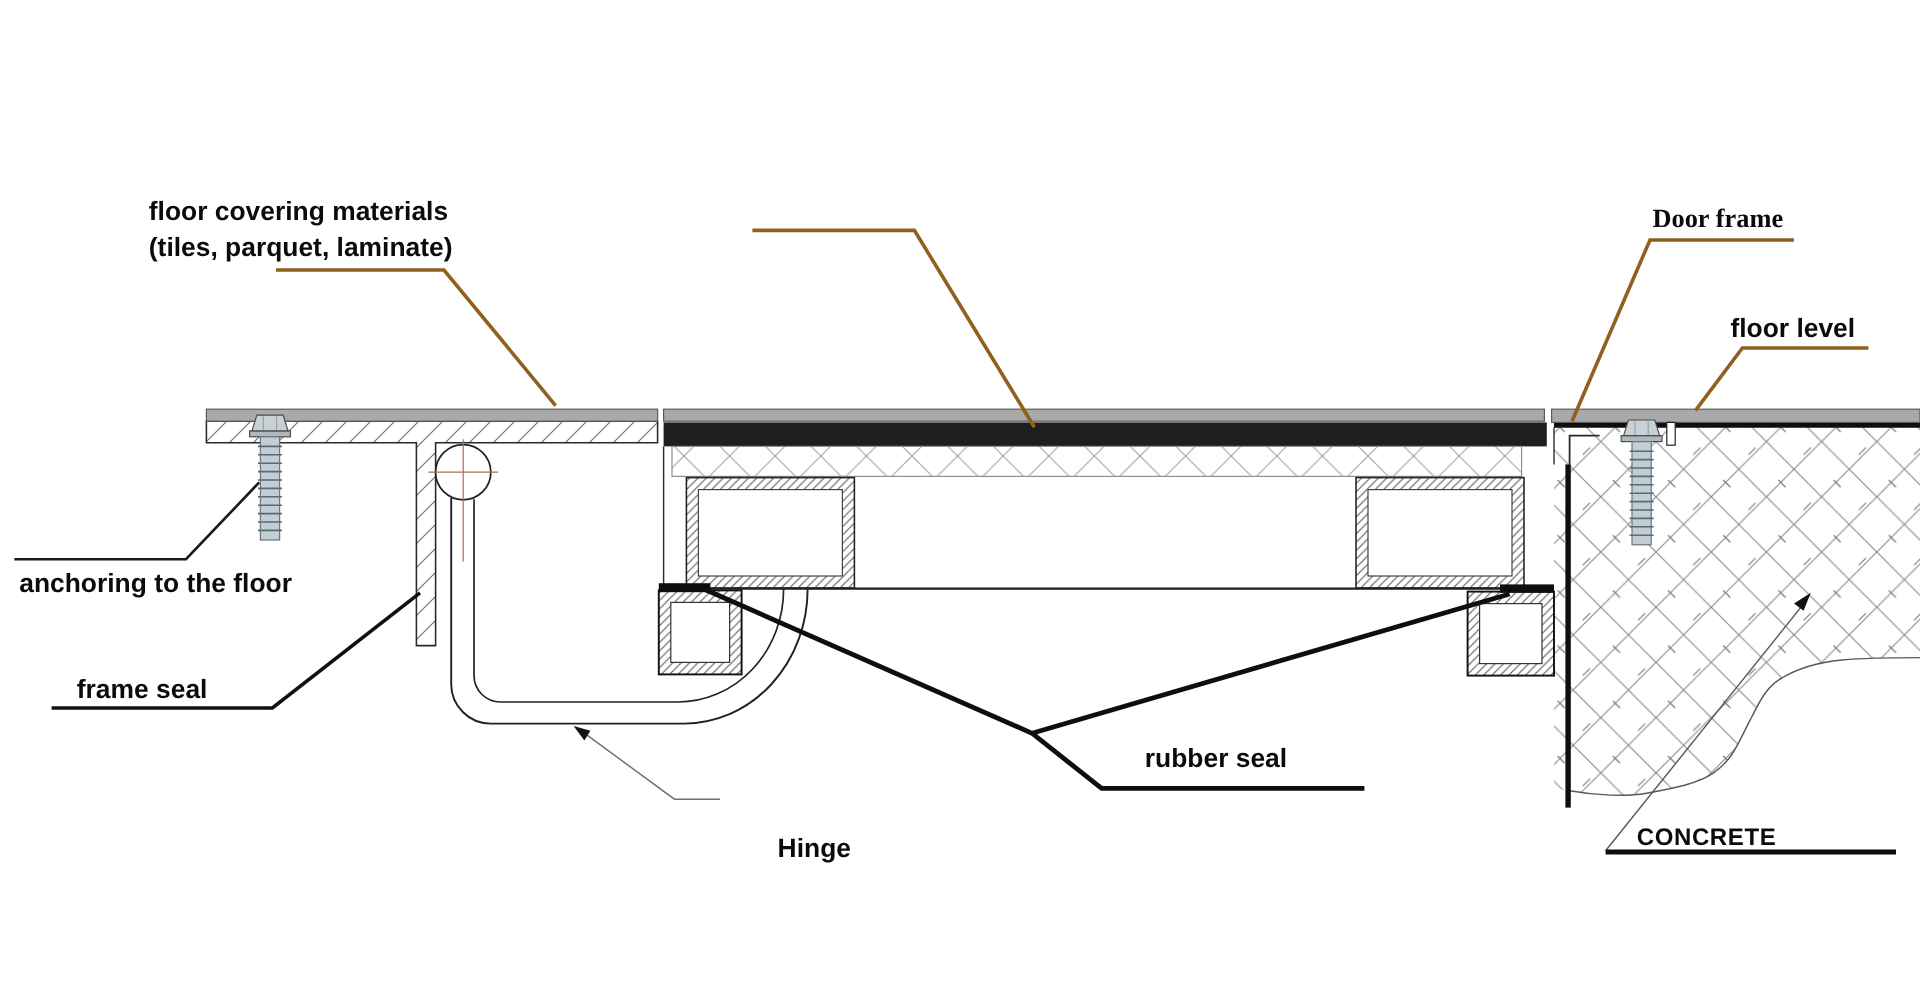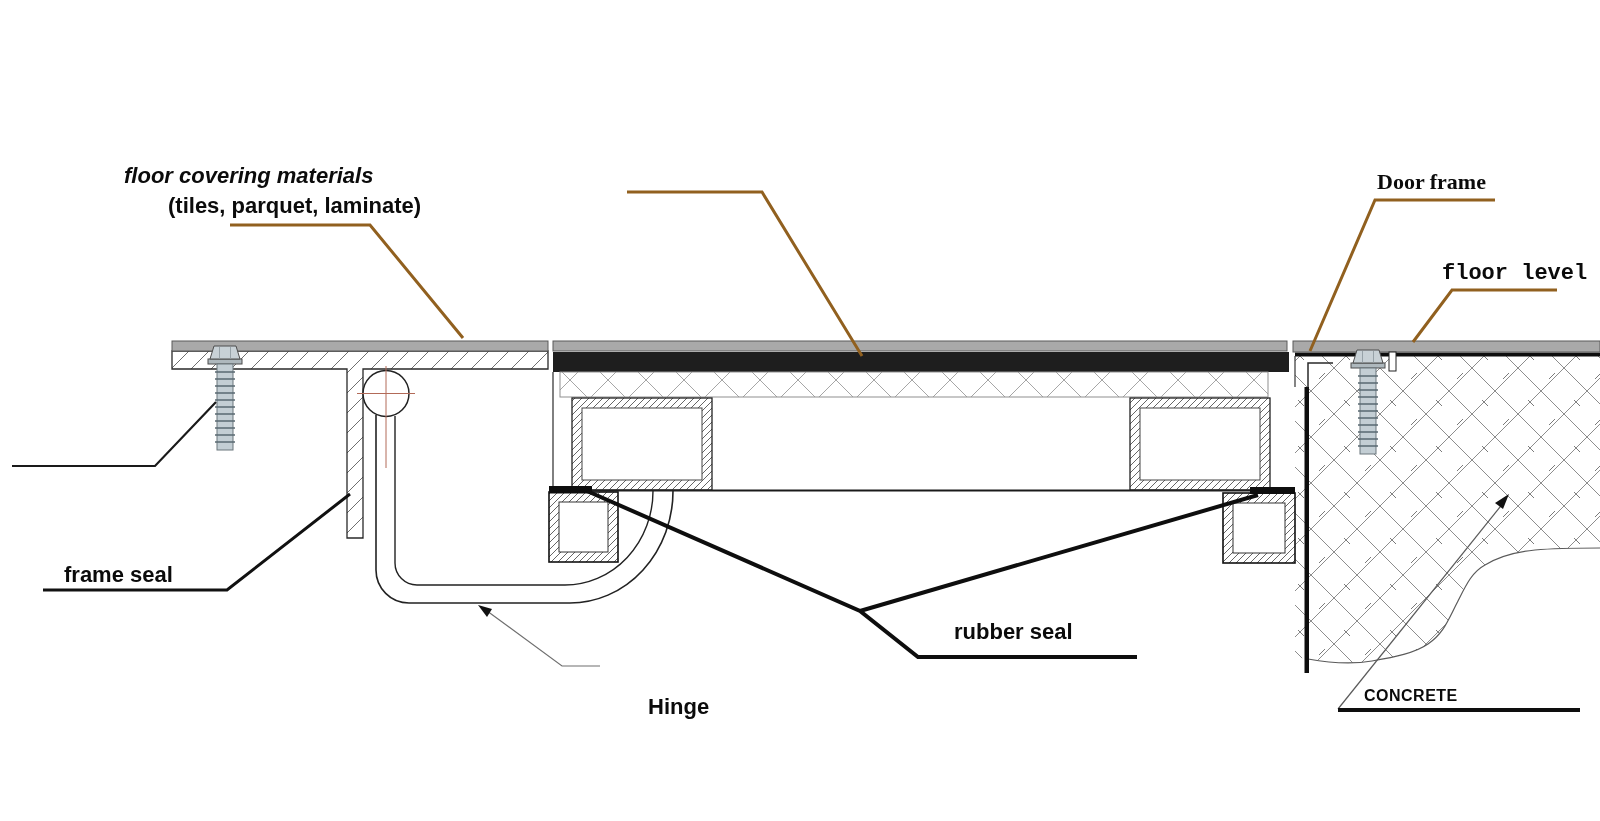--- a/index.html
+++ b/index.html
@@ -14,21 +14,21 @@
   .lbl{
     position:absolute;
     font-family:"Liberation Sans", sans-serif;
     font-weight:bold;
     font-size:22px;
     line-height:1.25;
     color:#0b0b0b;
     white-space:nowrap;
     user-select:none;
   }
-  .lbl-sm{font-size:16px;letter-spacing:0.5px;}
+  .lbl-sm{font-size:20px;letter-spacing:0.5px;}
 </style>
 </head>
 <body>
 
 <div id="stage">
 
 <svg width="1600" height="821" viewBox="0 0 1600 821">
   <defs>
 
     <pattern id="hatchSlab" width="20" height="20" patternUnits="userSpaceOnUse">
@@ -132,22 +132,23 @@
     <polygon points="478,605 492,609 487,617" fill="#111"></polygon>
   </g>
 
   <g>
     <line x1="1338" y1="709" x2="1504" y2="502" stroke="#5a5a5a" stroke-width="1.2"></line>
     <polygon points="1509,494 1503,509 1495,503" fill="#111"></polygon>
     <line x1="1338" y1="710" x2="1580" y2="710" stroke="#0e0e0e" stroke-width="4"></line>
   </g>
 </svg>
 
-<div class="lbl" style="left:124px; top:162px;font-style:italic;">floor covering materials</div>
-<div class="lbl" style="left:124px; top:192px;margin-left:44px;">(tiles, parquet, laminate)</div>
+<div class="lbl" style="left:124px; top:162px;">floor covering materials</div>
+<div class="lbl" style="left:124px; top:192px;">(tiles, parquet, laminate)</div>
 <div class="lbl" style="left:1377px; top:168px;font-family:Liberation Serif, serif;">Door frame</div>
-<div class="lbl" style="left:1442px; top:260px;font-family:Liberation Mono, monospace;">floor level</div>
+<div class="lbl" style="left:1442px; top:260px;">floor level</div>
+<div class="lbl" style="left:16px; top:472px;">anchoring to the floor</div>
 <div class="lbl" style="left:64px; top:561px;">frame seal</div>
 <div class="lbl" style="left:627px; top:693px;margin-left:21px;">Hinge</div>
 <div class="lbl" style="left:954px; top:618px;text-align:right;">rubber seal</div>
 <div class="lbl lbl-sm" style="left:1364px; top:686px;">CONCRETE</div>
 
 </div>
 
 </body></html>

